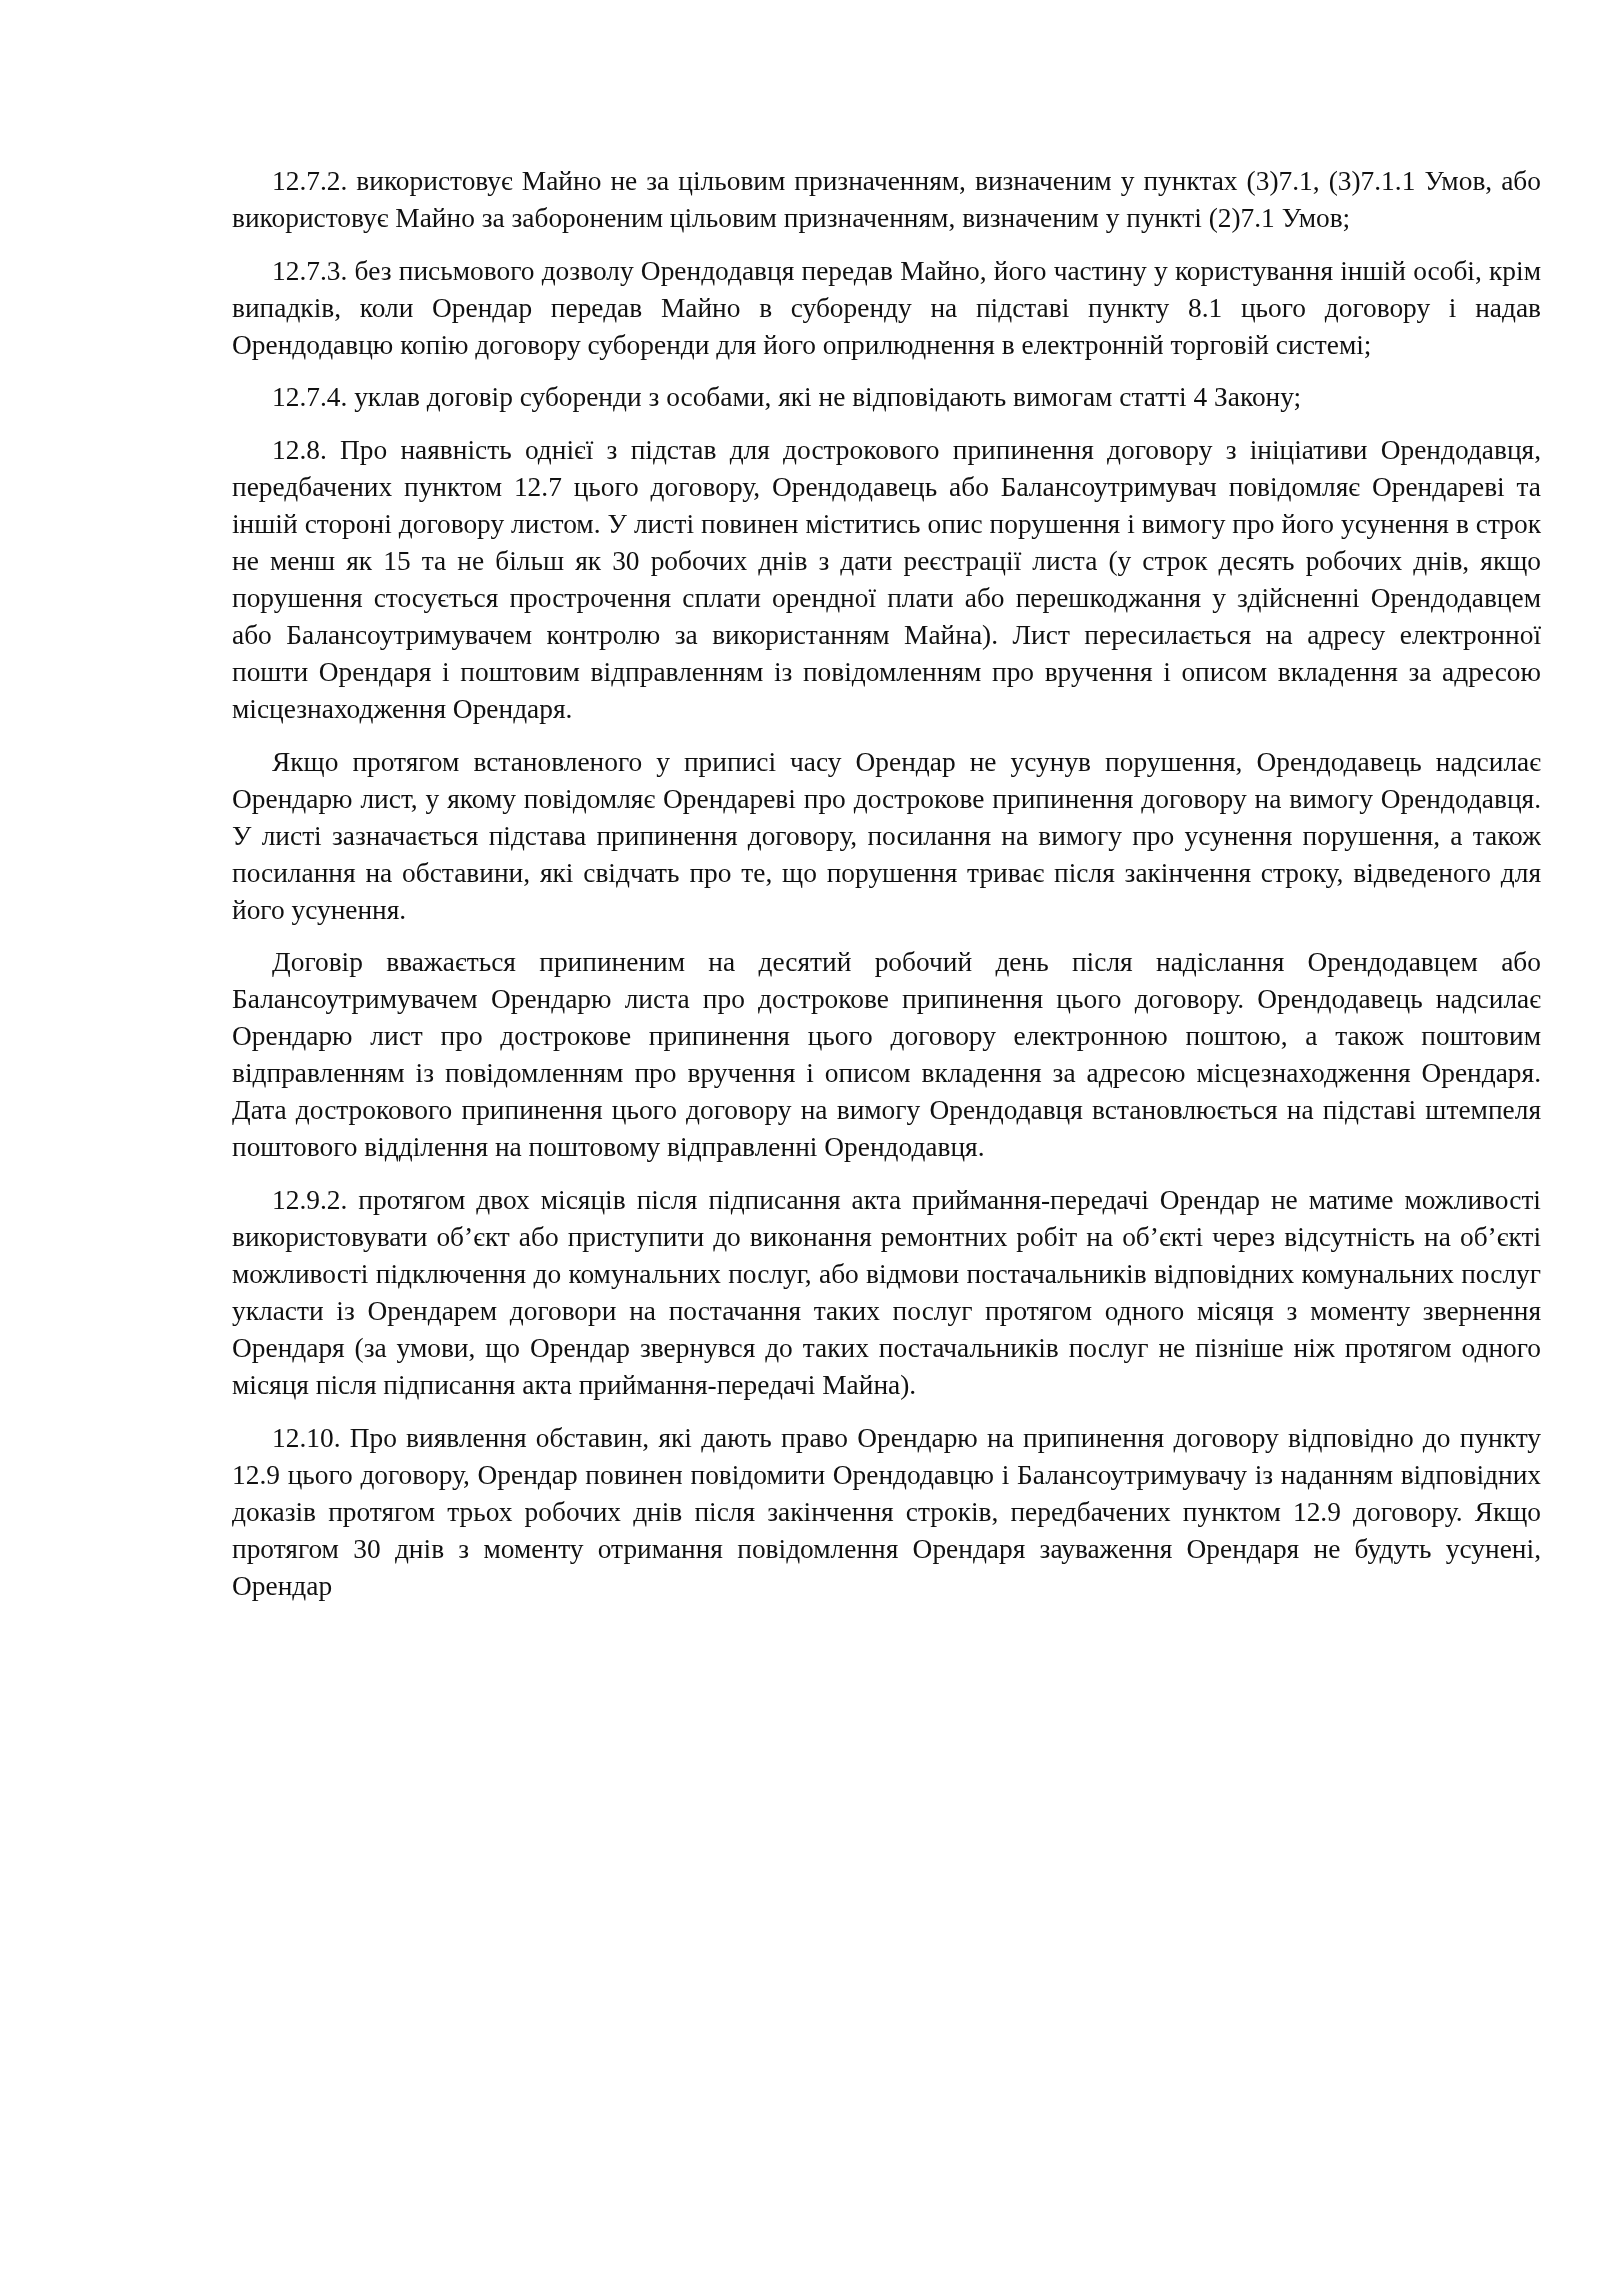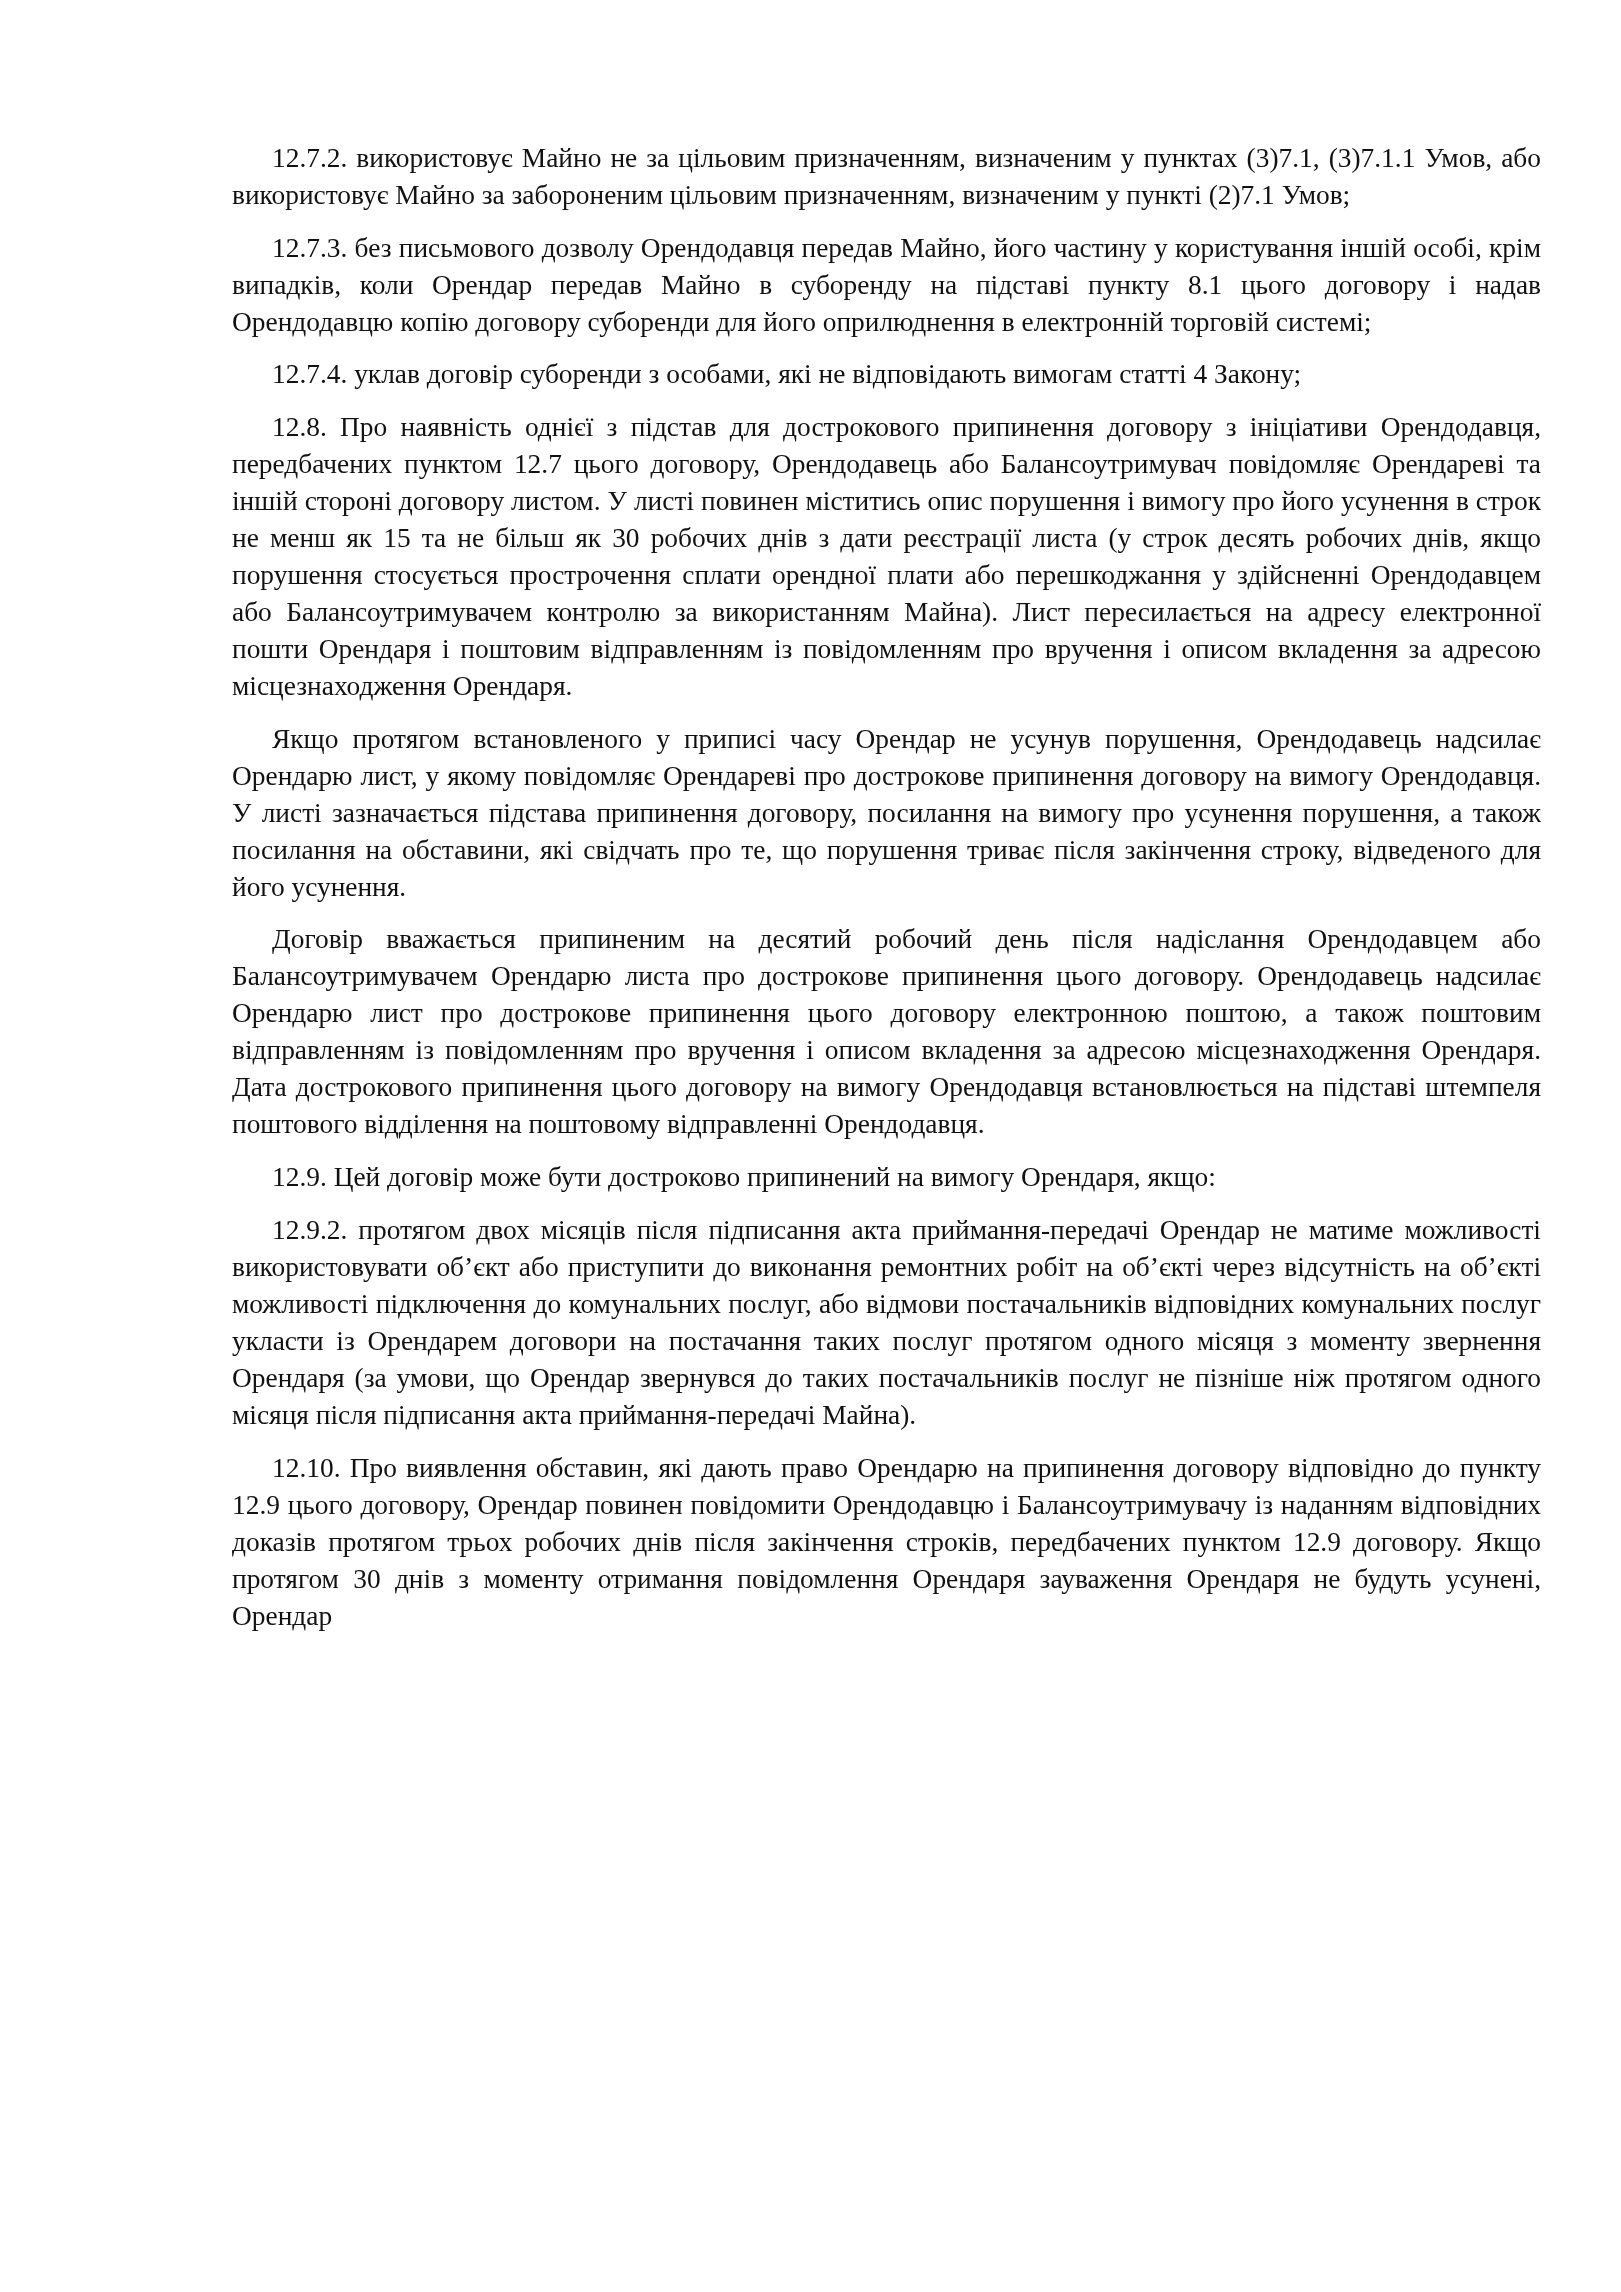--- a/index.html
+++ b/index.html
@@ -9,21 +9,21 @@
   }
   body {
     width: 1621px;
     height: 2293px;
     position: relative;
     overflow: hidden;
   }
   .page {
     position: absolute;
     left: 232px;
-    top: 140px;
+    top: 163px;
     width: 1309px;
     font-family: "Liberation Serif", "DejaVu Serif", serif;
     font-size: 27.4px;
     line-height: 37px;
     color: #111111;
   }
   .page p {
     margin: 0 0 15.7px 0;
     text-indent: 40px;
     text-align: justify;
@@ -37,17 +37,16 @@
 </head>
 <body>
 
 <div class="page">
   <p>12.7.2. використовує Майно не за цільовим призначенням, визначеним у пунктах (3)7.1, (3)7.1.1 Умов, або використовує Майно за забороненим цільовим призначенням, визначеним у пункті (2)7.1 Умов;</p>
   <p>12.7.3. без письмового дозволу Орендодавця передав Майно, його частину у користування іншій особі, крім випадків, коли Орендар передав Майно в суборенду на підставі пункту 8.1 цього договору і надав Орендодавцю копію договору суборенди для його оприлюднення в електронній торговій системі;</p>
   <p>12.7.4. уклав договір суборенди з особами, які не відповідають вимогам статті 4 Закону;</p>
   <p>12.8. Про наявність однієї з підстав для дострокового припинення договору з ініціативи Орендодавця, передбачених пунктом 12.7 цього договору, Орендодавець або Балансоутримувач повідомляє Орендареві та іншій стороні договору листом. У листі повинен міститись опис порушення і вимогу про його усунення в строк не менш як 15 та не більш як 30 робочих днів з дати реєстрації листа (у строк десять робочих днів, якщо порушення стосується прострочення сплати орендної плати або перешкоджання у здійсненні Орендодавцем або Балансоутримувачем контролю за використанням Майна). Лист пересилається на адресу електронної пошти Орендаря і поштовим відправленням із повідомленням про вручення і описом вкладення за адресою місцезнаходження Орендаря.</p>
   <p>Якщо протягом встановленого у приписі часу Орендар не усунув порушення, Орендодавець надсилає Орендарю лист, у якому повідомляє Орендареві про дострокове припинення договору на вимогу Орендодавця. У листі зазначається підстава припинення договору, посилання на вимогу про усунення порушення, а також посилання на обставини, які свідчать про те, що порушення триває після закінчення строку, відведеного для його усунення.</p>
   <p>Договір вважається припиненим на десятий робочий день після надіслання Орендодавцем або Балансоутримувачем Орендарю листа про дострокове припинення цього договору. Орендодавець надсилає Орендарю лист про дострокове припинення цього договору електронною поштою, а також поштовим відправленням із повідомленням про вручення і описом вкладення за адресою місцезнаходження Орендаря. Дата дострокового припинення цього договору на вимогу Орендодавця встановлюється на підставі штемпеля поштового відділення на поштовому відправленні Орендодавця.</p>
-  <p>12.9. Цей договір може бути достроково припинений на вимогу Орендаря, якщо:</p>
   <p>12.9.2. протягом двох місяців після підписання акта приймання-передачі Орендар не матиме можливості використовувати об’єкт або приступити до виконання ремонтних робіт на об’єкті через відсутність на об’єкті можливості підключення до комунальних послуг, або відмови постачальників відповідних комунальних послуг укласти із Орендарем договори на постачання таких послуг протягом одного місяця з моменту звернення Орендаря (за умови, що Орендар звернувся до таких постачальників послуг не пізніше ніж протягом одного місяця після підписання акта приймання-передачі Майна).</p>
   <p>12.10. Про виявлення обставин, які дають право Орендарю на припинення договору відповідно до пункту 12.9 цього договору, Орендар повинен повідомити Орендодавцю і Балансоутримувачу із наданням відповідних доказів протягом трьох робочих днів після закінчення строків, передбачених пунктом 12.9 договору. Якщо протягом 30 днів з моменту отримання повідомлення Орендаря зауваження Орендаря не будуть усунені, Орендар</p>
 </div>
 
 
 </body></html>

